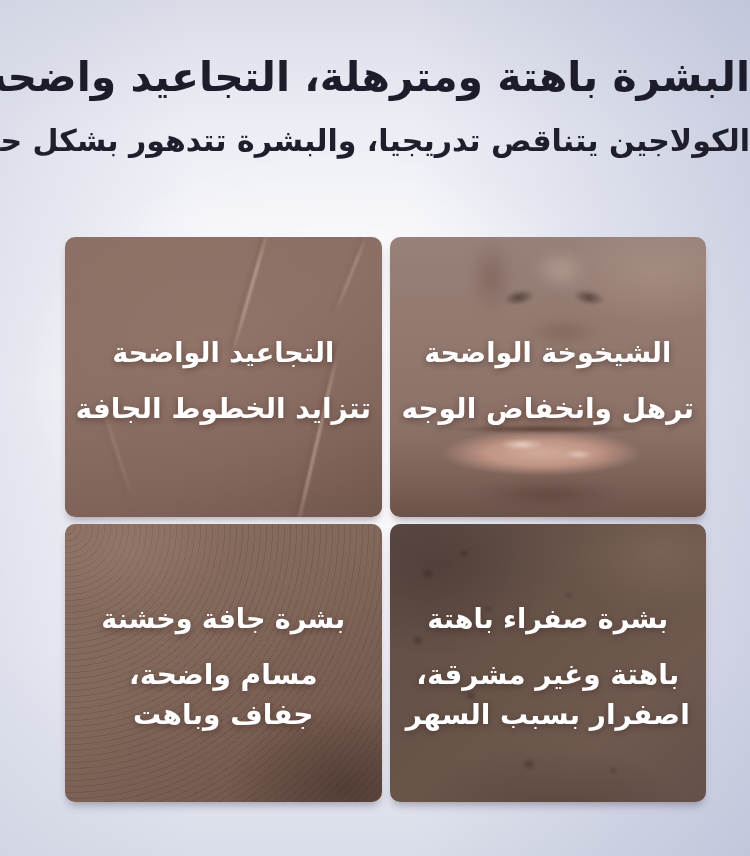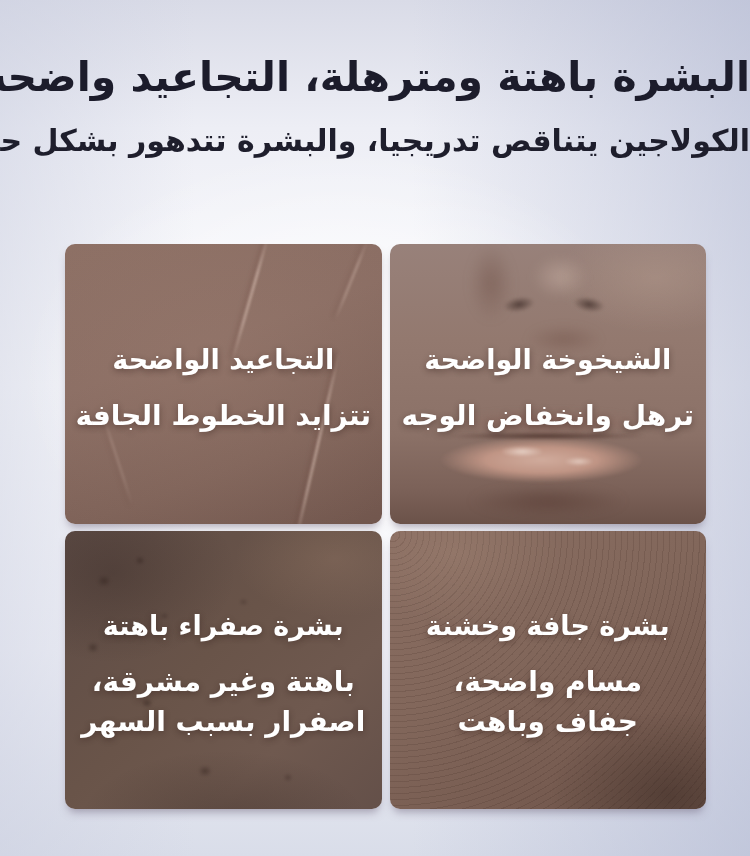--- a/index.html
+++ b/index.html
@@ -20,21 +20,21 @@
     margin-top:52px; font-size:41px; font-weight:bold; color:#1c1c2b;
     line-height:1.25; white-space:nowrap;
   }
   .subtitle {
     margin-top:18px; font-size:30px; font-weight:bold; color:#1e1e2c;
     line-height:1.3; white-space:nowrap;
   }
 
   
   .grid {
-    position:absolute; top:244px; left:29px; right:44px;
+    position:absolute; top:237px; left:29px; right:44px;
     display:grid; direction:ltr;
     grid-template-columns:1fr 1fr; grid-template-rows:280px 278px;
     column-gap:8px; row-gap:7px;margin-left:36px;
   }
   .panel {
     position:relative; border-radius:10px; overflow:hidden;
     box-shadow:0 6px 9px -3px rgba(104,92,115,0.5);
   }
   .photo { position:absolute; inset:0; }
   .shape { position:absolute; }
@@ -161,45 +161,45 @@
         <div class="shape lip-gloss-2"></div>
         <div class="shape underlip-shadow"></div>
       </div>
       <div class="caption">
         <div class="heading">الشيخوخة الواضحة</div>
         <div class="sub">ترهل وانخفاض الوجه</div>
       </div>
     </div>
 
     <div class="panel">
+      <div class="photo photo-dry"></div>
+      <div class="caption">
+        <div class="heading">بشرة جافة وخشنة</div>
+        <div class="sub">
+          <div>مسام واضحة،</div>
+          <div>جفاف وباهت</div>
+        </div>
+      </div>
+    </div>
+
+    <div class="panel">
       <div class="photo photo-dull">
         <div class="shape spot spot-1"></div>
         <div class="shape spot spot-2"></div>
         <div class="shape spot spot-3"></div>
         <div class="shape spot spot-4"></div>
         <div class="shape spot spot-5"></div>
         <div class="shape spot spot-6"></div>
         <div class="shape spot spot-7"></div>
         <div class="shape spot spot-8"></div>
         <div class="shape spot spot-9"></div>
       </div>
       <div class="caption">
         <div class="heading">بشرة صفراء باهتة</div>
         <div class="sub">
           <div>باهتة وغير مشرقة،</div>
           <div>اصفرار بسبب السهر</div>
         </div>
       </div>
     </div>
 
-    <div class="panel">
-      <div class="photo photo-dry"></div>
-      <div class="caption">
-        <div class="heading">بشرة جافة وخشنة</div>
-        <div class="sub">
-          <div>مسام واضحة،</div>
-          <div>جفاف وباهت</div>
-        </div>
-      </div>
-    </div>
-
   </div>
 </div>
 
 </body></html>

